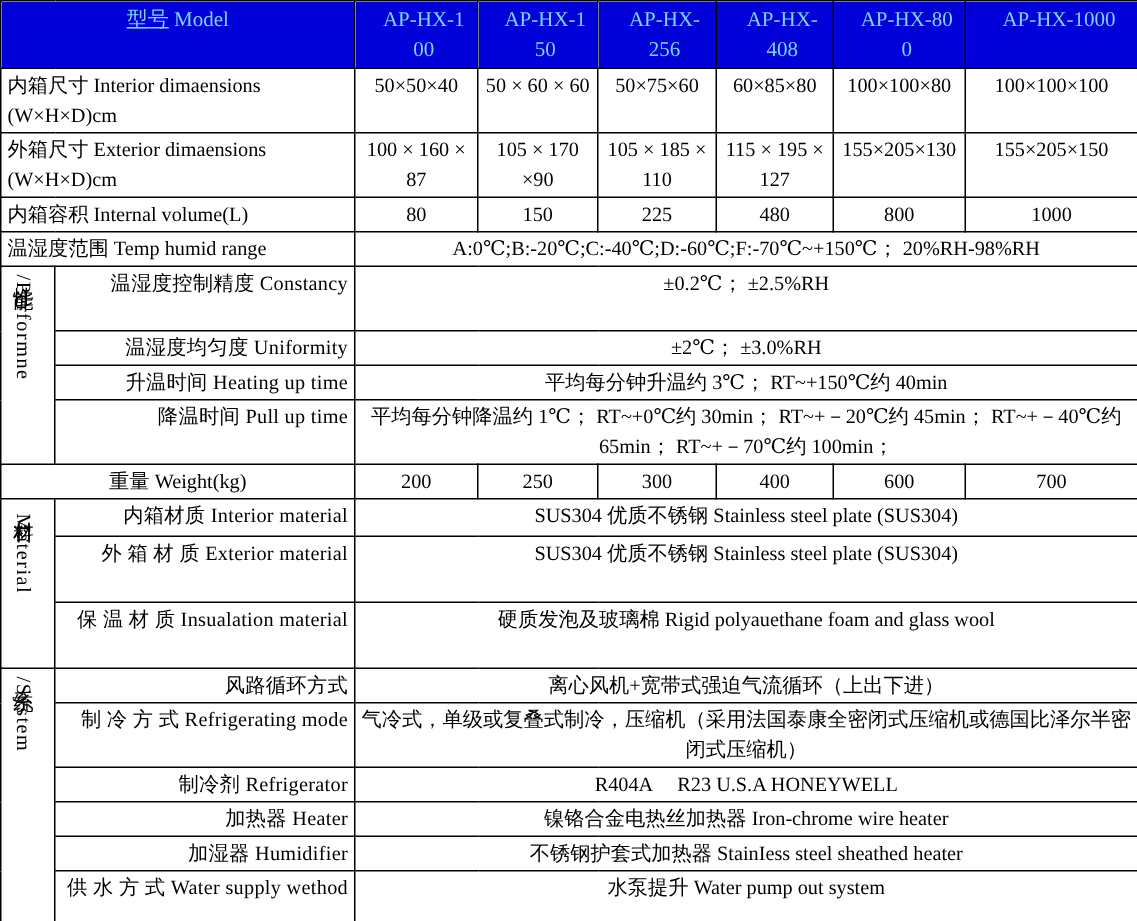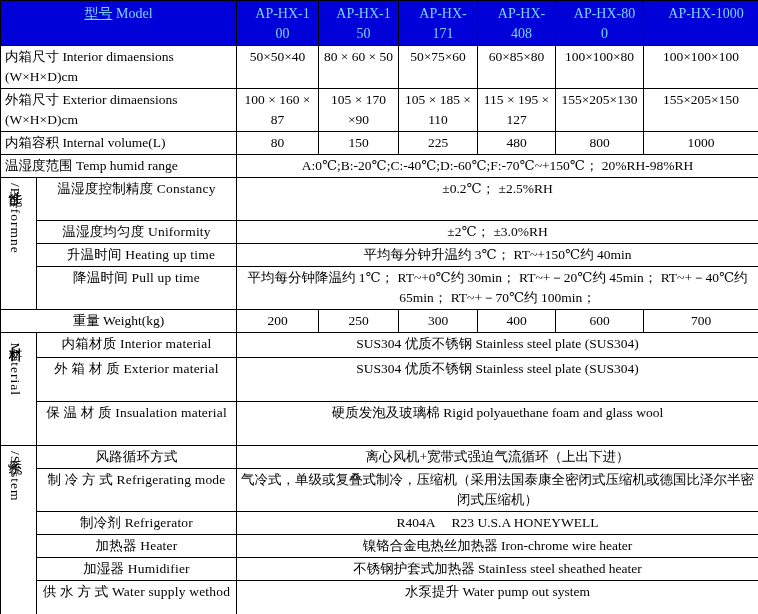--- a/index.html
+++ b/index.html
@@ -28,21 +28,21 @@
     background: #0000d8;
     color: #7dd3fc;
     font-size: 14px;
     text-align: center;
     padding-top: 3px;
   }
   tr.hdr td.model-cell { word-break: break-all; padding-left: 17px; padding-right: 7px; margin-left: 40px; }
   .u { text-decoration: underline; }
   
   td.lbl { text-align: left; padding-left: 5px; }
-  td.lbl2 { text-align: center; padding-left: 6px; letter-spacing: 0.2px; }
+  td.lbl2 { text-align: right; padding-left: 6px; letter-spacing: 0.2px; }
   td.center-lbl { text-align: center; }
   
   td.val { text-align: center; }
   
   td.vert {
     writing-mode: vertical-lr;
     text-orientation: mixed;
     text-align: left;
     vertical-align: top;
     padding: 4px 0 0 0;
@@ -68,30 +68,30 @@
     <col style="width:78px">
       <col style="width:88px">
       <col style="width:115px">
   </colgroup>
 
   <tbody>
       <tr class="hdr h45">
     <td colspan="2"><span class="u">型号</span><span> Model</span></td>
     <td class="model-cell">AP-HX-100</td>
     <td class="model-cell">AP-HX-150</td>
-    <td class="model-cell">AP-HX-171</td>
+    <td class="model-cell">AP-HX-256</td>
     <td class="model-cell">AP-HX-408</td>
     <td class="model-cell">AP-HX-800</td>
     <td class="model-cell">AP-HX-1000</td>
   </tr>
 
   <tr class="h43">
     <td colspan="2" class="lbl">内箱尺寸 Interior dimaensions (W×H×D)cm</td>
     <td class="val">50×50×40</td>
-    <td class="val">80 × 60 × 50</td>
+    <td class="val">50 × 60 × 60</td>
     <td class="val">50×75×60</td>
     <td class="val">60×85×80</td>
     <td class="val">100×100×80</td>
     <td class="val">100×100×100</td>
   </tr>
 
   <tr class="h43">
     <td colspan="2" class="lbl">外箱尺寸 Exterior dimaensions (W×H×D)cm</td>
     <td class="val">100 × 160 × 87</td>
     <td class="val">105 × 170 ×90</td>

